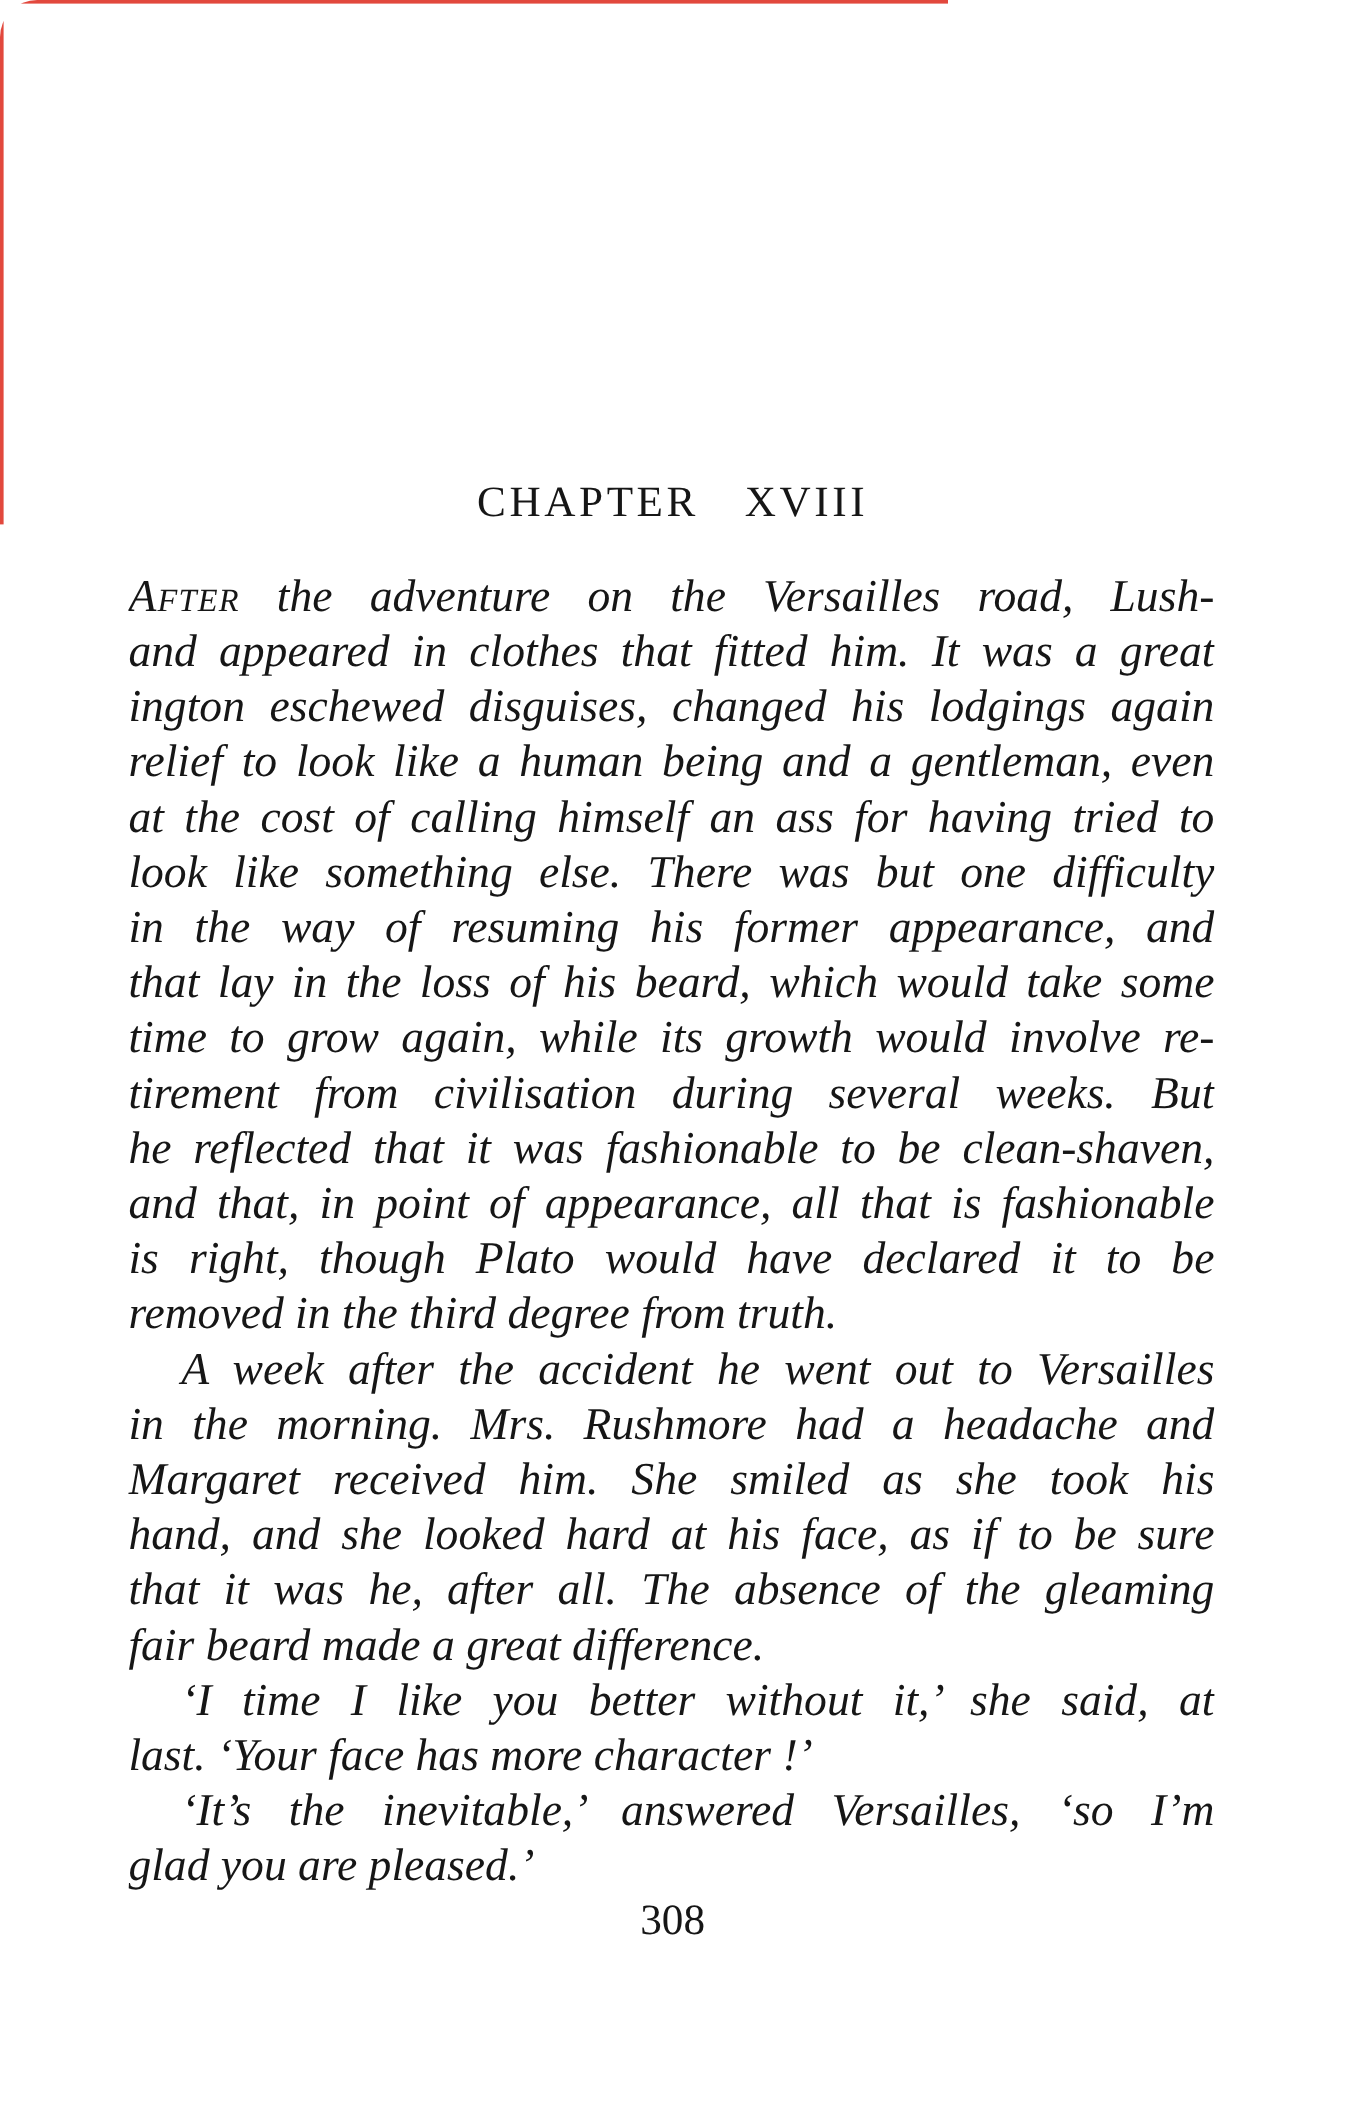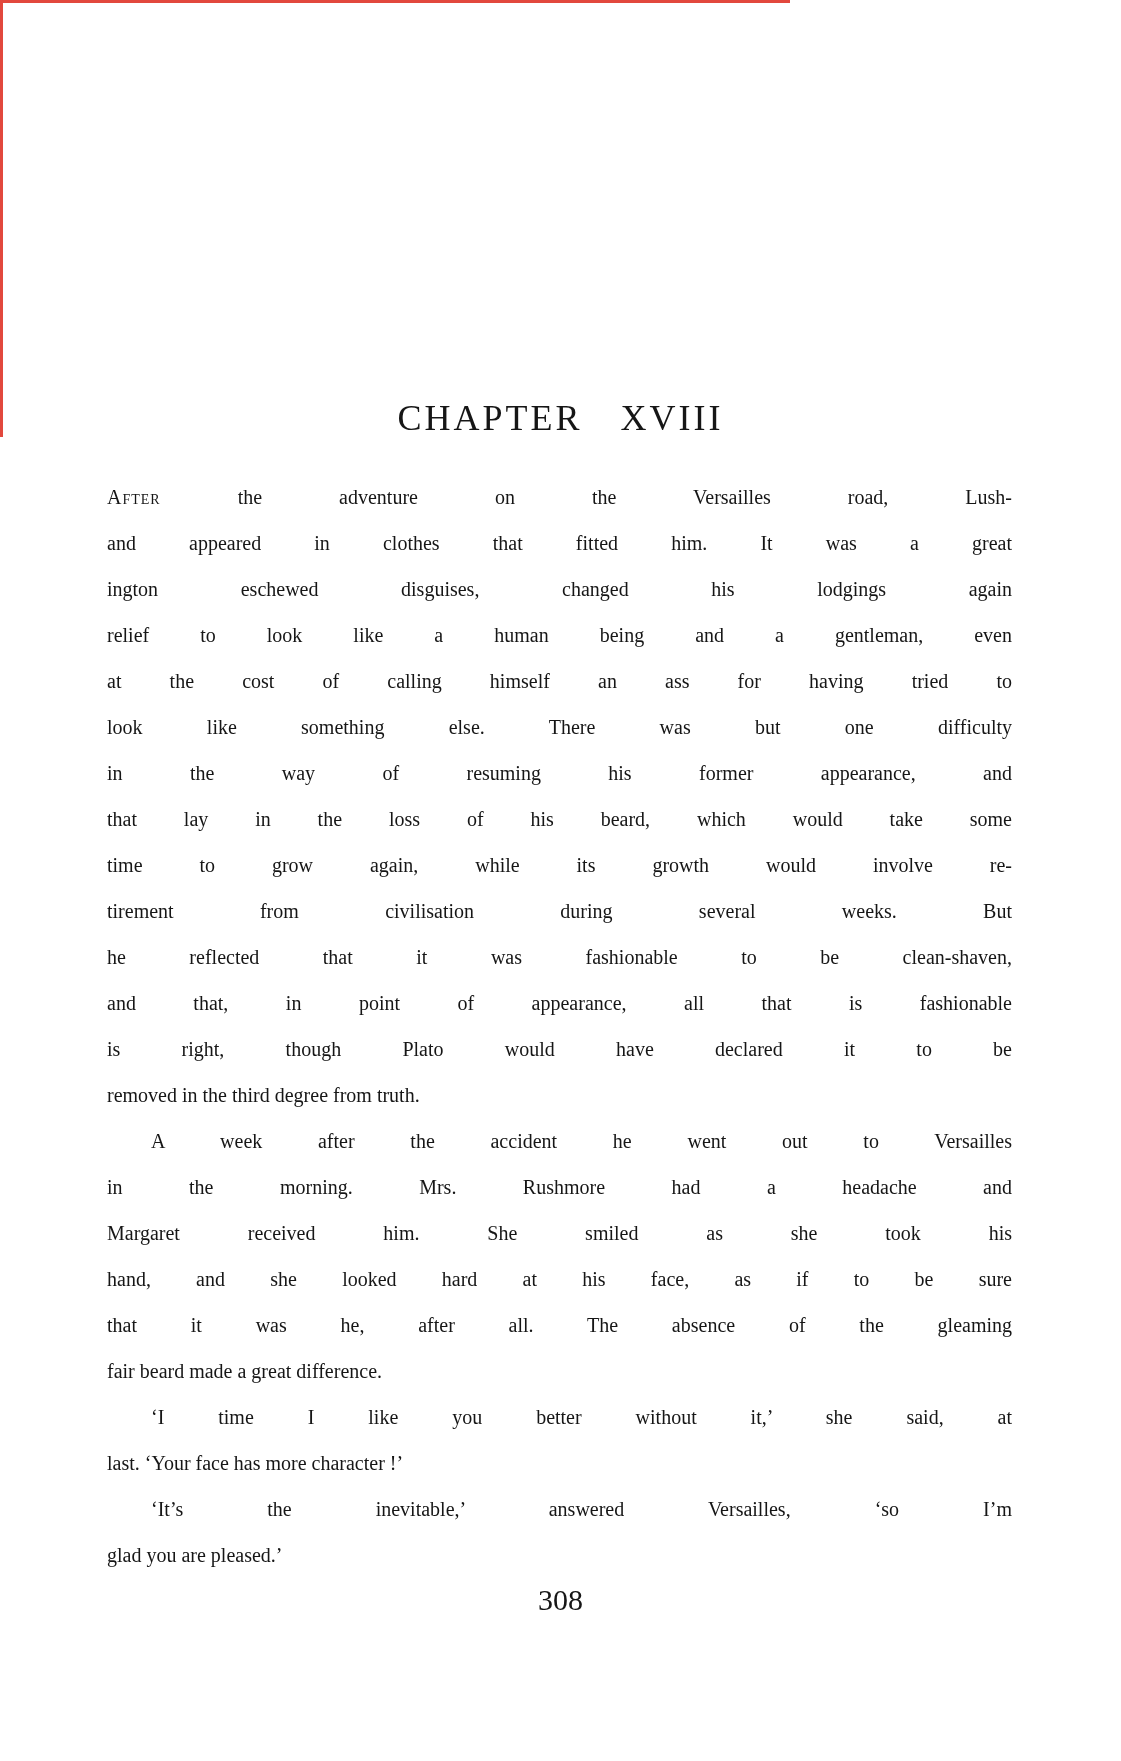--- a/index.html
+++ b/index.html
@@ -4,20 +4,21 @@
 <style>
   html, body { margin: 0; padding: 0; background: #ffffff; }
   .page {
     position: relative;
     width: 1121px;
     height: 1761px;
     background: #ffffff;
     font-family: "Liberation Serif", "DejaVu Serif", serif;
     color: #161616;
     overflow: hidden;
+    border-radius: 31px;
   }
   
   .edge-left {
     position: absolute; left: 0; top: 0;
     width: 3px; height: 437px;
     background: #e2483d;
   }
   .edge-top {
     position: absolute; left: 0; top: 0;
     width: 790px; height: 3px;
@@ -30,37 +31,38 @@
     font-size: 36px;
     line-height: 44px;
     letter-spacing: 3px;
     word-spacing: 26px;
     white-space: nowrap;
   }
   .body-block {
     position: absolute;
     top: 474px; left: 107px;
     width: 905px;
-    font-size: 20px;
+    font-size: 38px;
     line-height: 46px;
+    font-style: italic;
   }
   .line {
     height: 46px;
     overflow: hidden;
     text-align: justify;
     text-align-last: justify;
   }
   .line.last { text-align-last: left; }
   .line.indent { padding-left: 44px; box-sizing: border-box; }
   .sc { font-variant: small-caps; letter-spacing: 1px; }
   .pagenum {
     position: absolute;
     top: 1583px; left: 0; width: 100%;
     text-align: center;
-    font-size: 30px;
+    font-size: 36px;
     line-height: 34px;
   }
 </style>
 </head>
 <body>
 
 <div class="page">
 
   <div class="edge-top"></div>
   <div class="edge-left"></div>

